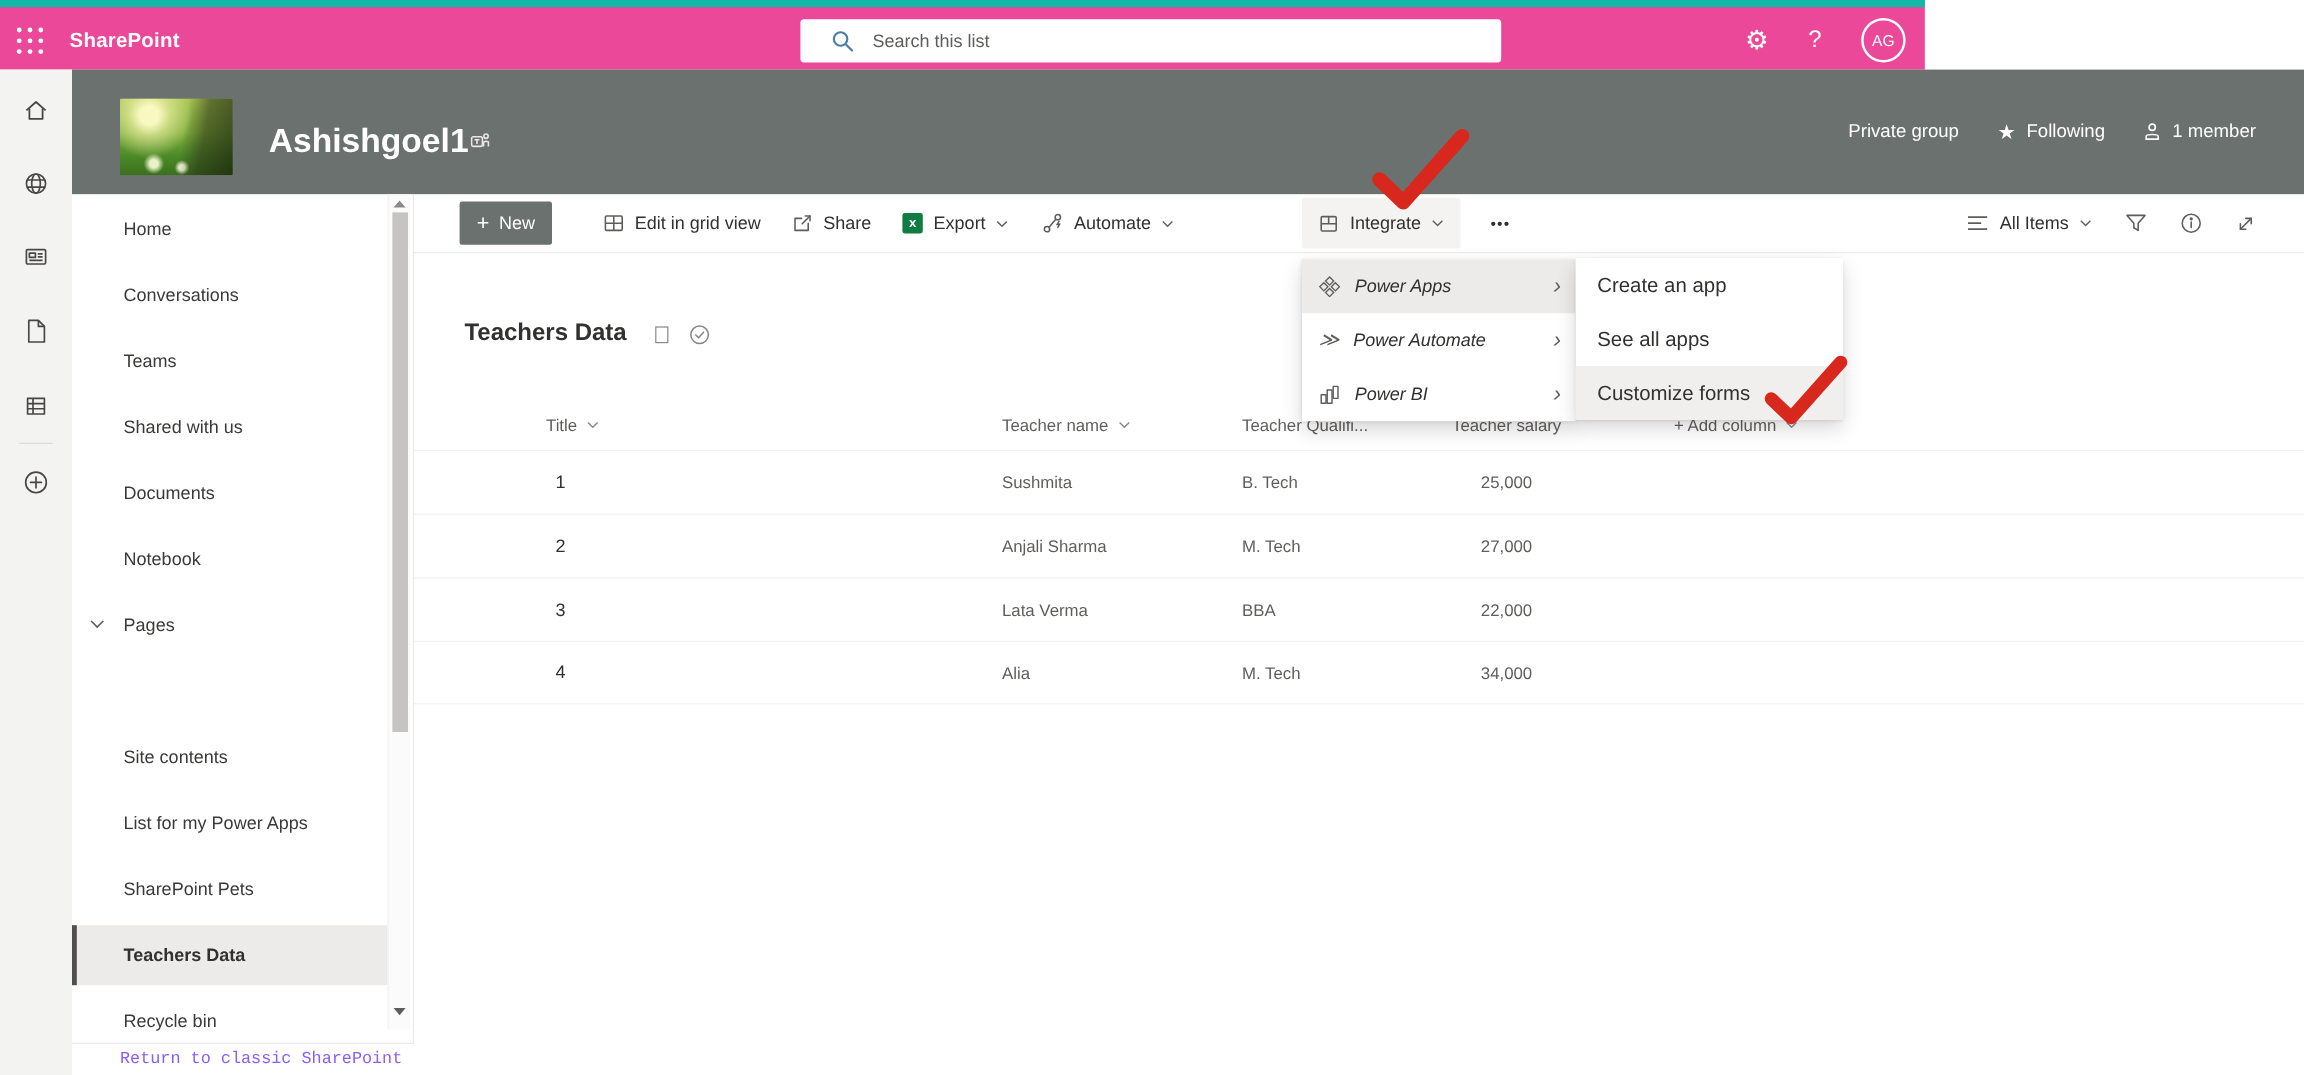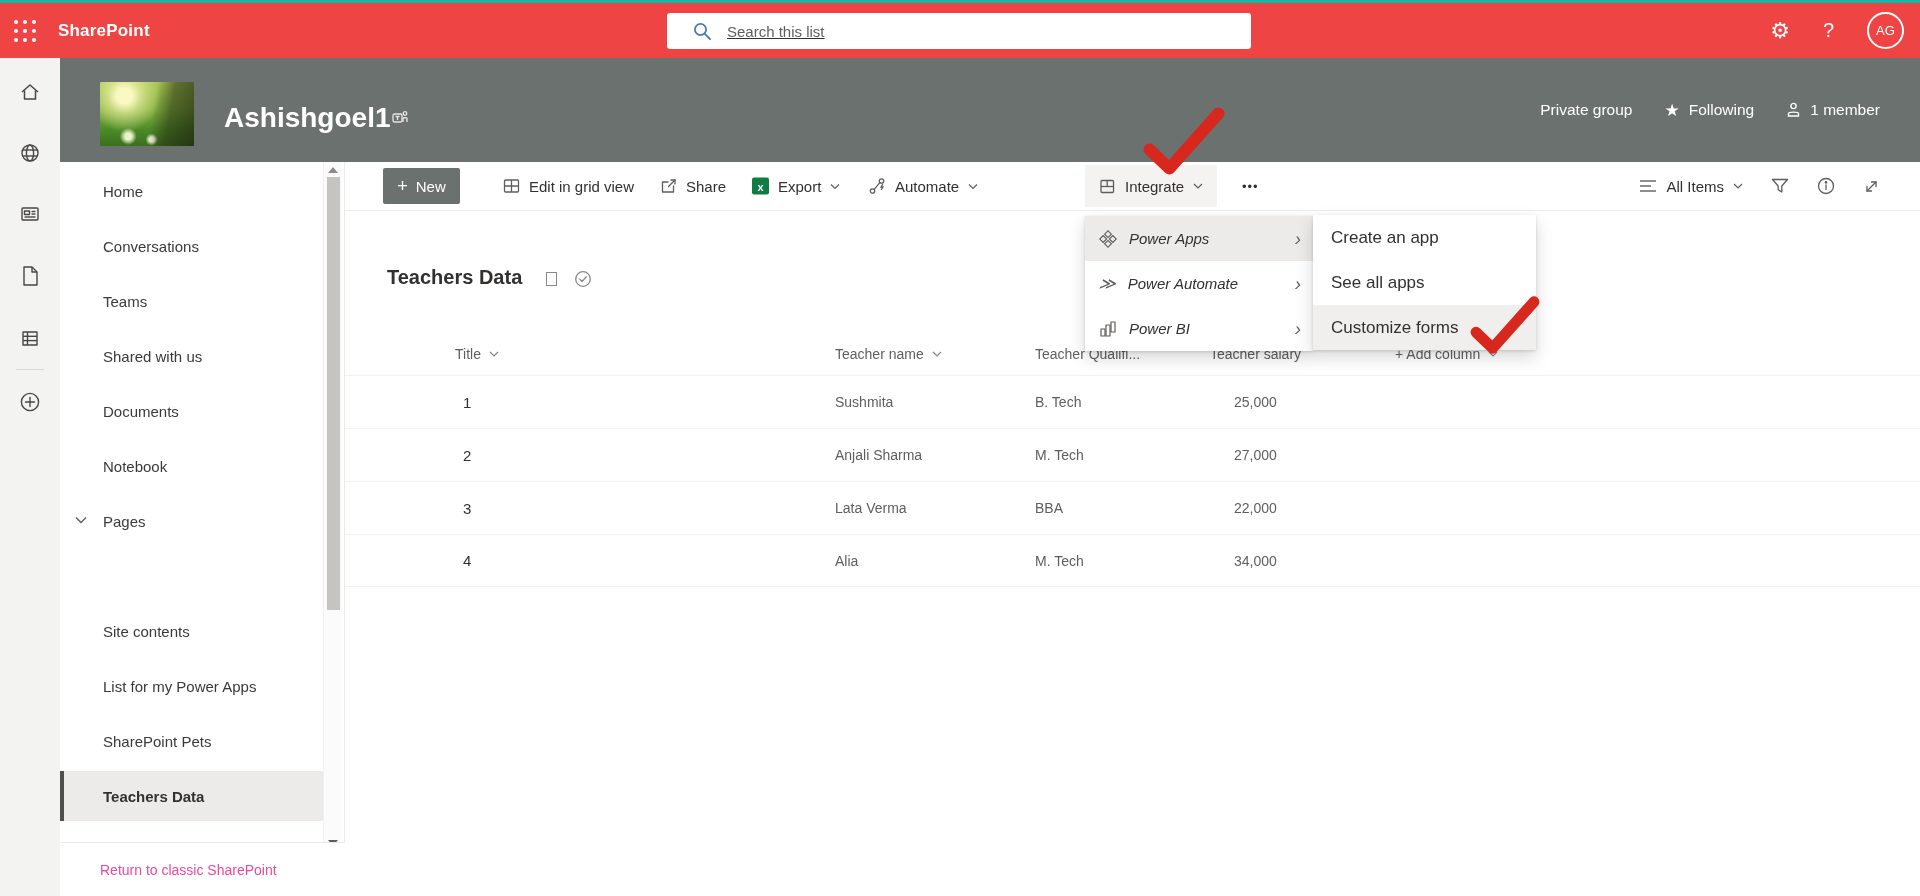--- a/index.html
+++ b/index.html
@@ -2,30 +2,30 @@
 <html><head>
 <meta charset="utf-8">
 <style>
   *{margin:0;padding:0;box-sizing:border-box;}
   html,body{width:1920px;height:896px;}
   #app{position:relative;width:1920px;height:896px;overflow:hidden;background:#fff;
        font-family:"Liberation Sans",sans-serif;color:#323130;}
   svg{display:block;}
 
   
-  .suitebar{position:absolute;left:0;top:0;width:1920px;height:58px;background:#ef4444;border-top:3px solid #14b8a6;}
+  .suitebar{position:absolute;left:0;top:0;width:1604px;height:58px;background:#ec4899;border-top:6px solid #14b8a6;}
   .waffle{position:absolute;left:14px;top:17px;width:26px;height:26px;display:grid;
           grid-template-columns:repeat(3,4px);grid-template-rows:repeat(3,4px);gap:5px;cursor:pointer;}
   .waffle i{width:4px;height:4px;background:#fff;border-radius:50%;}
   .brand{position:absolute;left:58px;top:0;height:55px;display:flex;align-items:center;
          font-size:17px;font-weight:bold;color:#fff;letter-spacing:.2px;}
   .searchbox{position:absolute;left:667px;top:10px;width:584px;height:36px;background:#fff;border-radius:3px;
              display:flex;align-items:center;padding-left:26px;}
   .search-input{border:none;outline:none;margin-left:15px;font-size:15px;color:#323130;width:420px;
-                font-family:"Liberation Sans",sans-serif;text-decoration:underline;}
+                font-family:"Liberation Sans",sans-serif;}
   .search-input::placeholder{color:#605e5c;opacity:1;}
   .suite-right{position:absolute;right:16px;top:0;height:55px;display:flex;align-items:center;gap:33px;color:#fff;}
   .gear-g{font-size:22px;line-height:1;cursor:pointer;}
   .help-g{font-size:20px;cursor:pointer;}
   .avatar{width:37px;height:37px;border:2px solid #fff;border-radius:50%;display:flex;align-items:center;
           justify-content:center;font-size:13px;cursor:pointer;}
 
   
   .rail{position:absolute;left:0;top:58px;width:60px;height:838px;background:#f3f3f2;}
   .ric{position:absolute;left:50%;transform:translate(-50%,-50%);color:#494745;cursor:pointer;}
@@ -45,22 +45,22 @@
   .header-meta{position:absolute;right:40px;top:0;height:100%;display:flex;align-items:center;gap:32px;font-size:15.5px;}
   .meta-item{display:flex;align-items:center;gap:9px;cursor:pointer;}
   .star-g{font-size:17px;line-height:1;}
 
   
   .sidebar{position:absolute;left:60px;top:162px;width:285px;height:734px;background:#fff;border-right:1px solid #eceae8;}
   .nav-item{position:absolute;left:0;width:263px;height:44px;display:flex;align-items:center;
             padding-left:43px;font-size:15px;color:#3b3a39;cursor:pointer;}
   .nav-chev{position:absolute;left:15px;top:17px;color:#605e5c;}
   .nav-sel{background:#edebe9;font-weight:bold;color:#323130;border-left:4px solid #514f4d;padding-left:39px;height:50px;}
-  .side-footer{position:absolute;left:0;bottom:0;width:285px;height:54px;background:#fff;border-top:1px solid #eceae8;
-               display:flex;align-items:center;padding-left:40px;font-size:14px;color:#ec4899;cursor:pointer;}
+  .side-footer{position:absolute;left:0;bottom:0;width:285px;height:27px;background:#fff;border-top:1px solid #eceae8;
+               display:flex;align-items:center;padding-left:40px;font-size:14px;color:#8b5cf6;cursor:pointer;font-family:Liberation Mono, monospace;}
   .sb-scroll{position:absolute;left:263px;top:0;width:19px;height:696px;background:#fbfbfb;border-left:1px solid #f1f0ef;}
   .sb-up{position:absolute;left:4px;top:5px;width:0;height:0;cursor:pointer;
          border-left:5px solid transparent;border-right:5px solid transparent;border-bottom:6px solid #8d8b89;}
   .sb-thumb{position:absolute;left:3px;top:15px;width:13px;height:433px;background:#c6c4c2;cursor:pointer;}
   .sb-down{position:absolute;left:4px;top:678px;width:0;height:0;cursor:pointer;
            border-left:5px solid transparent;border-right:5px solid transparent;border-top:6px solid #5f5d5b;}
 
   
   .main{position:absolute;left:345px;top:162px;width:1575px;height:734px;background:#fff;}
   .toolbar{position:absolute;left:0;top:0;width:100%;height:49px;border-bottom:1px solid #ececea;}

